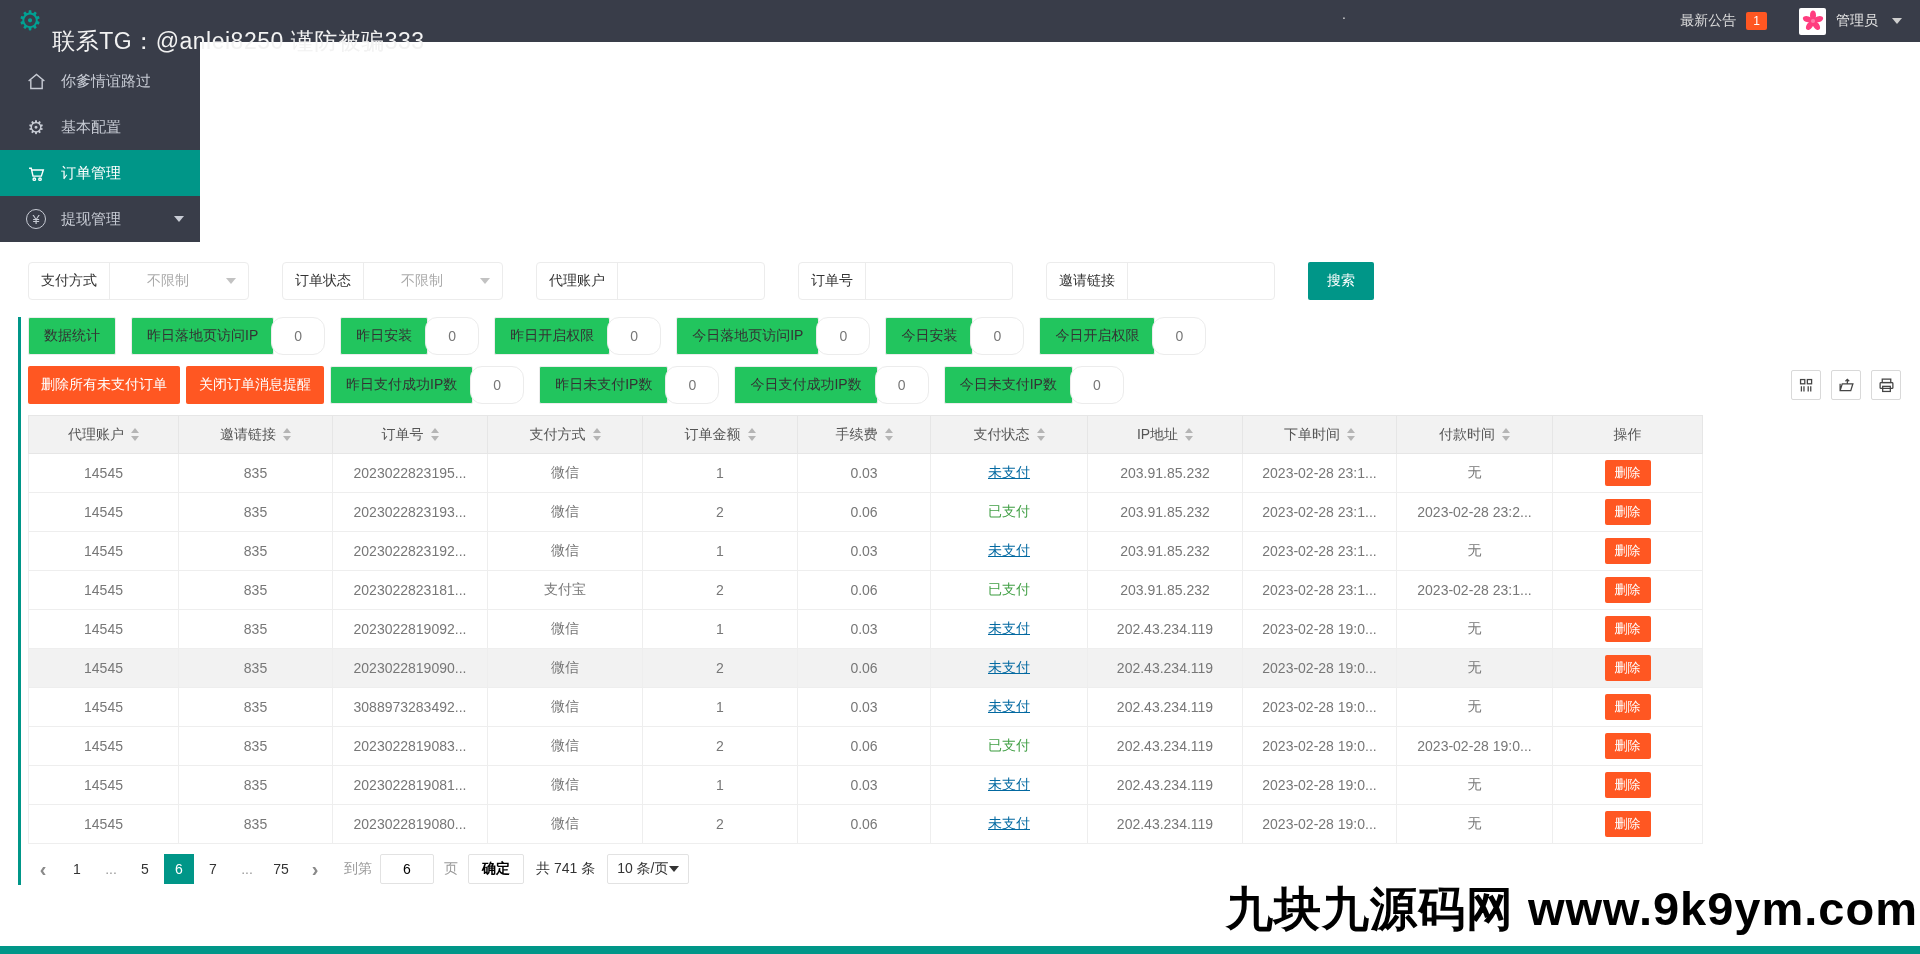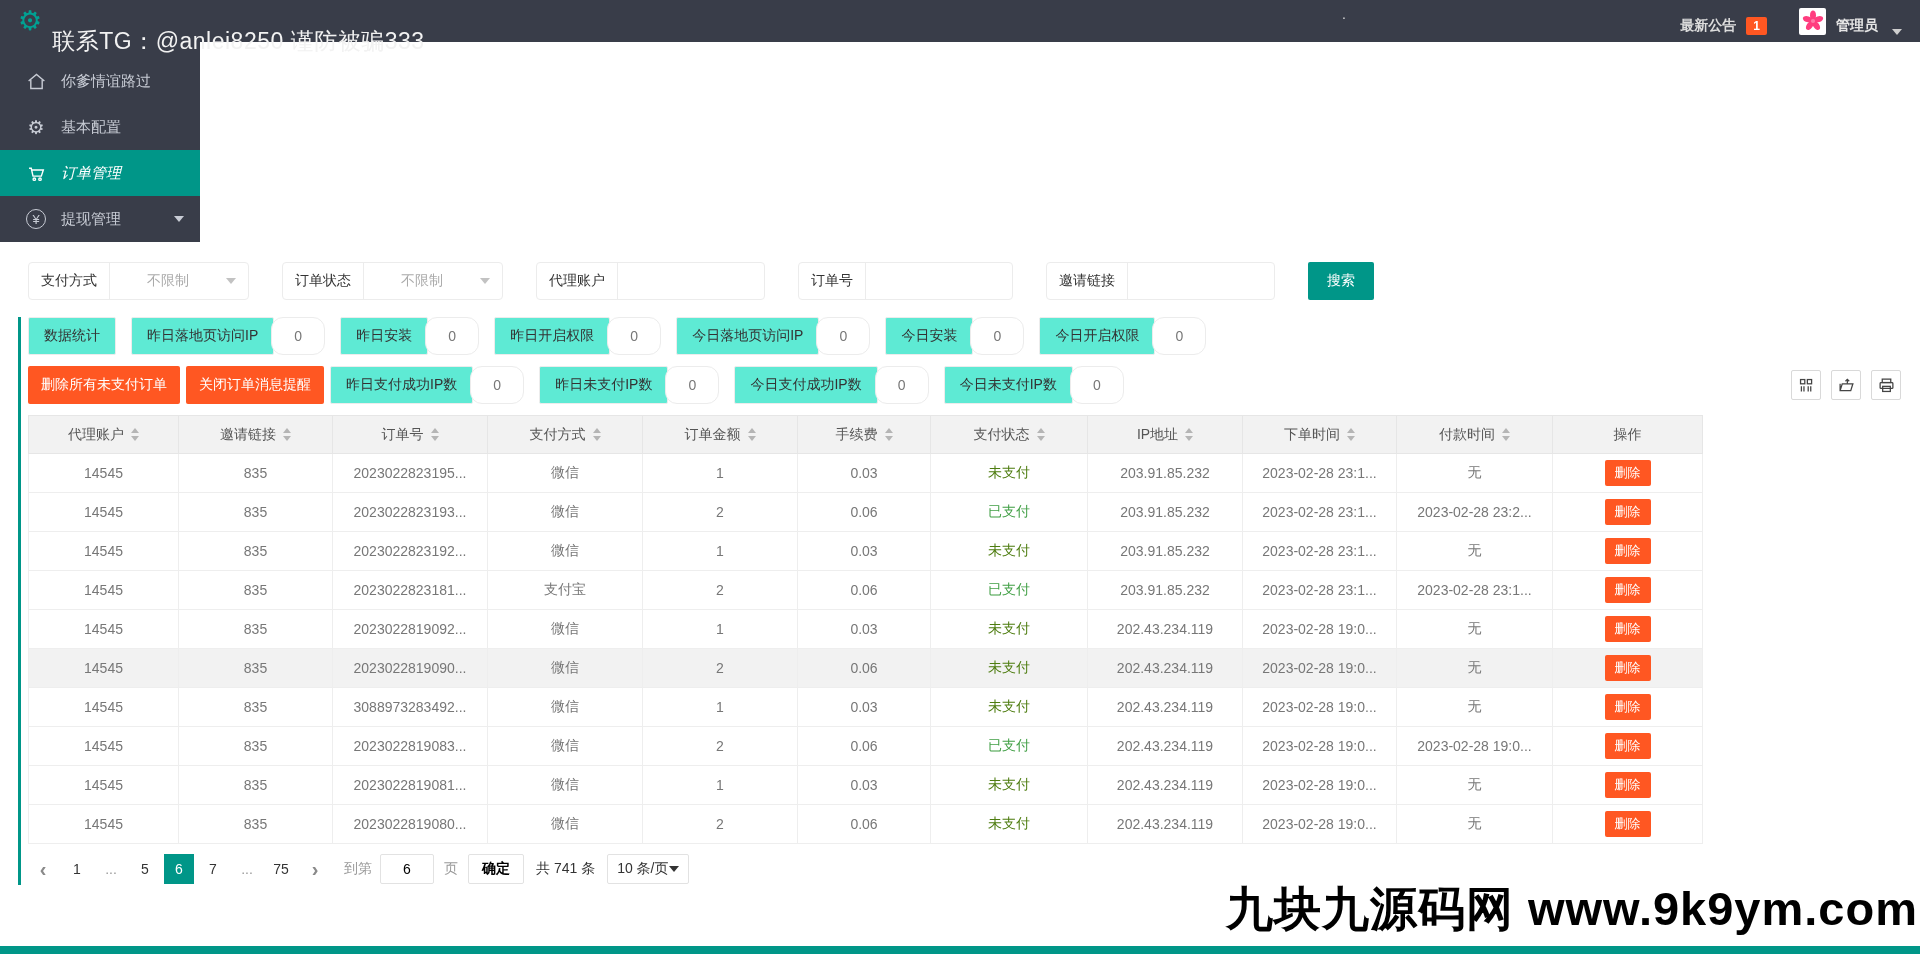--- a/index.html
+++ b/index.html
@@ -5,32 +5,32 @@
   *{margin:0;padding:0;box-sizing:border-box;}
   html,body{width:1920px;height:954px;}
   body{font-family:"Liberation Sans","DejaVu Sans",sans-serif;background:#fff;overflow:hidden;position:relative;color:#333;}
 
   
   .topbar{height:42px;background:#393D49;display:flex;align-items:center;padding:0 18px;position:relative;z-index:5;}
   .brand{display:flex;align-items:center;gap:10px;}
   .gear-glyph{color:#00a193;font-size:27px;line-height:1;}
   .brand-title{color:#f2f2f2;font-size:23px;font-weight:300;letter-spacing:.5px;margin-top:40px;}
   .topbar-dot{position:absolute;left:1342px;top:6px;color:#ddd;font-size:14px;}
-  .topbar-right{margin-left:auto;display:flex;align-items:flex-end;gap:10px;font-weight:bold;}
+  .topbar-right{margin-left:auto;display:flex;align-items:center;gap:10px;}
   .announce{color:#dcdcdc;font-size:14px;cursor:pointer;}
   .badge{background:#FF5722;color:#fff;border-radius:2px;padding:2px 7px;font-size:12px;margin-right:22px;cursor:pointer;}
   .avatar{width:27px;height:27px;background:#fff;border-radius:2px;display:flex;align-items:center;justify-content:center;overflow:hidden;}
   .username{color:#e6e6e6;font-size:14px;cursor:pointer;}
   .tb-caret{width:0;height:0;border-left:5px solid transparent;border-right:5px solid transparent;border-top:6px solid #cfcfcf;margin-left:4px;}
 
   
   .layout{display:flex;height:948px;flex-direction:column;}
   .sidebar{width:200px;background:#393D49;padding-top:16px;flex-shrink:0;}
   .side-item{height:46px;display:flex;align-items:center;color:#c8ccd5;font-size:15px;padding-left:24px;cursor:pointer;position:relative;}
-  .side-item.active{background:#009688;color:#fff;font-style:italic;}
+  .side-item.active{background:#009688;color:#fff;}
   .s-icon{width:24px;height:24px;margin-right:13px;display:flex;align-items:center;justify-content:center;color:inherit;}
   .s-icon svg{width:21px;height:21px;}
   .s-icon .glyph{font-family:"DejaVu Sans",sans-serif;font-size:19px;line-height:1;}
   .yen-circle{width:20px;height:20px;border:1.5px solid currentColor;border-radius:50%;display:flex;align-items:center;justify-content:center;font-size:13px;}
   .s-caret{margin-left:auto;margin-right:16px;width:0;height:0;border-left:5px solid transparent;border-right:5px solid transparent;border-top:6px solid #c8ccd5;}
 
   .main{flex:1;background:#fff;padding:20px 15px 0 18px;position:relative;}
 
   
   .filterbar{display:flex;gap:33px;margin-left:10px;margin-bottom:17px;align-items:center;}
@@ -38,37 +38,37 @@
   .flabel{padding:0 12px;height:100%;display:flex;align-items:center;border-right:1px solid #ececec;color:#333;font-size:14px;white-space:nowrap;}
   .fvalue{width:116px;text-align:center;color:#aaa;font-size:14px;}
   .fcaret{width:0;height:0;border-left:5px solid transparent;border-right:5px solid transparent;border-top:6px solid #c2c2c2;margin-right:12px;}
   .fgroup input{border:none;outline:none;width:146px;height:100%;padding:0 10px;font-size:14px;color:#333;background:transparent;}
   .search-btn{height:38px;padding:0 19px;background:#009688;color:#fff;border:none;border-radius:2px;font-size:14px;cursor:pointer;}
 
   
   .panel{border-left:3px solid #009688;padding-left:7px;}
   .stats-row{display:flex;align-items:center;margin-bottom:11px;}
   .stat{display:flex;align-items:center;height:38px;margin-right:15px;}
-  .st-label{border:1px solid #ececec;height:38px;display:flex;align-items:center;padding:0 15px;font-size:14px;color:#333;background:#5eead4;border-radius:2px;white-space:nowrap;}
+  .st-label{border:1px solid #ececec;height:38px;display:flex;align-items:center;padding:0 15px;font-size:14px;color:#333;background:#22c55e;border-radius:2px;white-space:nowrap;}
   .st-value{border:1px solid #ececec;height:38px;min-width:54px;display:flex;align-items:center;justify-content:center;font-size:14px;color:#777;background:#fff;border-radius:12px;margin-left:-3px;padding:0 14px;}
   .btn-orange{height:38px;padding:0 13px;background:#FF5722;color:#fff;border:none;border-radius:2px;font-size:14px;margin-right:6px;cursor:pointer;white-space:nowrap;}
   .tools{margin-left:auto;display:flex;gap:10px;margin-right:4px;}
   .tool-btn{width:30px;height:30px;border:1px solid #d9d9d9;background:#fff;display:flex;align-items:center;justify-content:center;color:#444;cursor:pointer;border-radius:2px;}
   .tool-btn svg{width:17px;height:17px;}
 
   
   table{border-collapse:collapse;table-layout:fixed;width:1674px;font-size:14px;}
   th{background:#f2f2f2;color:#555;font-weight:normal;height:38px;border:1px solid #e6e6e6;text-align:center;}
   td{height:39px;border:1px solid #eeeeee;text-align:center;color:#777;overflow:hidden;white-space:nowrap;padding:0 4px;}
   tr.highlight td{background:#f2f2f2;}
   .th-inner{display:inline-flex;align-items:center;justify-content:center;}
   .sort{display:inline-flex;flex-direction:column;margin-left:7px;gap:3px;cursor:pointer;}
   .sort .up{width:0;height:0;border-left:4.5px solid transparent;border-right:4.5px solid transparent;border-bottom:5px solid #b5b5b5;}
   .sort .down{width:0;height:0;border-left:4.5px solid transparent;border-right:4.5px solid transparent;border-top:5px solid #b5b5b5;}
-  .status-unpaid{color:#4d7c0f;}
+  .status-unpaid{color:#0369a1;text-decoration:underline;}
   .status-paid{color:#43A047;text-align:center;}
   .del-btn{background:#FF5722;color:#fff;border:none;border-radius:2px;padding:4px 10px;font-size:13px;cursor:pointer;}
 
   
   .pager{display:flex;align-items:center;margin-top:9px;font-size:14px;color:#333;height:32px;}
   .pg{min-width:30px;height:30px;display:flex;align-items:center;justify-content:center;padding:0 6px;margin-right:4px;cursor:pointer;}
   .pg.arrow{color:#8a8a8a;font-size:20px;font-weight:bold;}
   .pg.dots{color:#999;cursor:default;}
   .pg.active{background:#009688;color:#fff;cursor:default;}
   .goto-label{color:#999;margin:0 8px 0 10px;}

